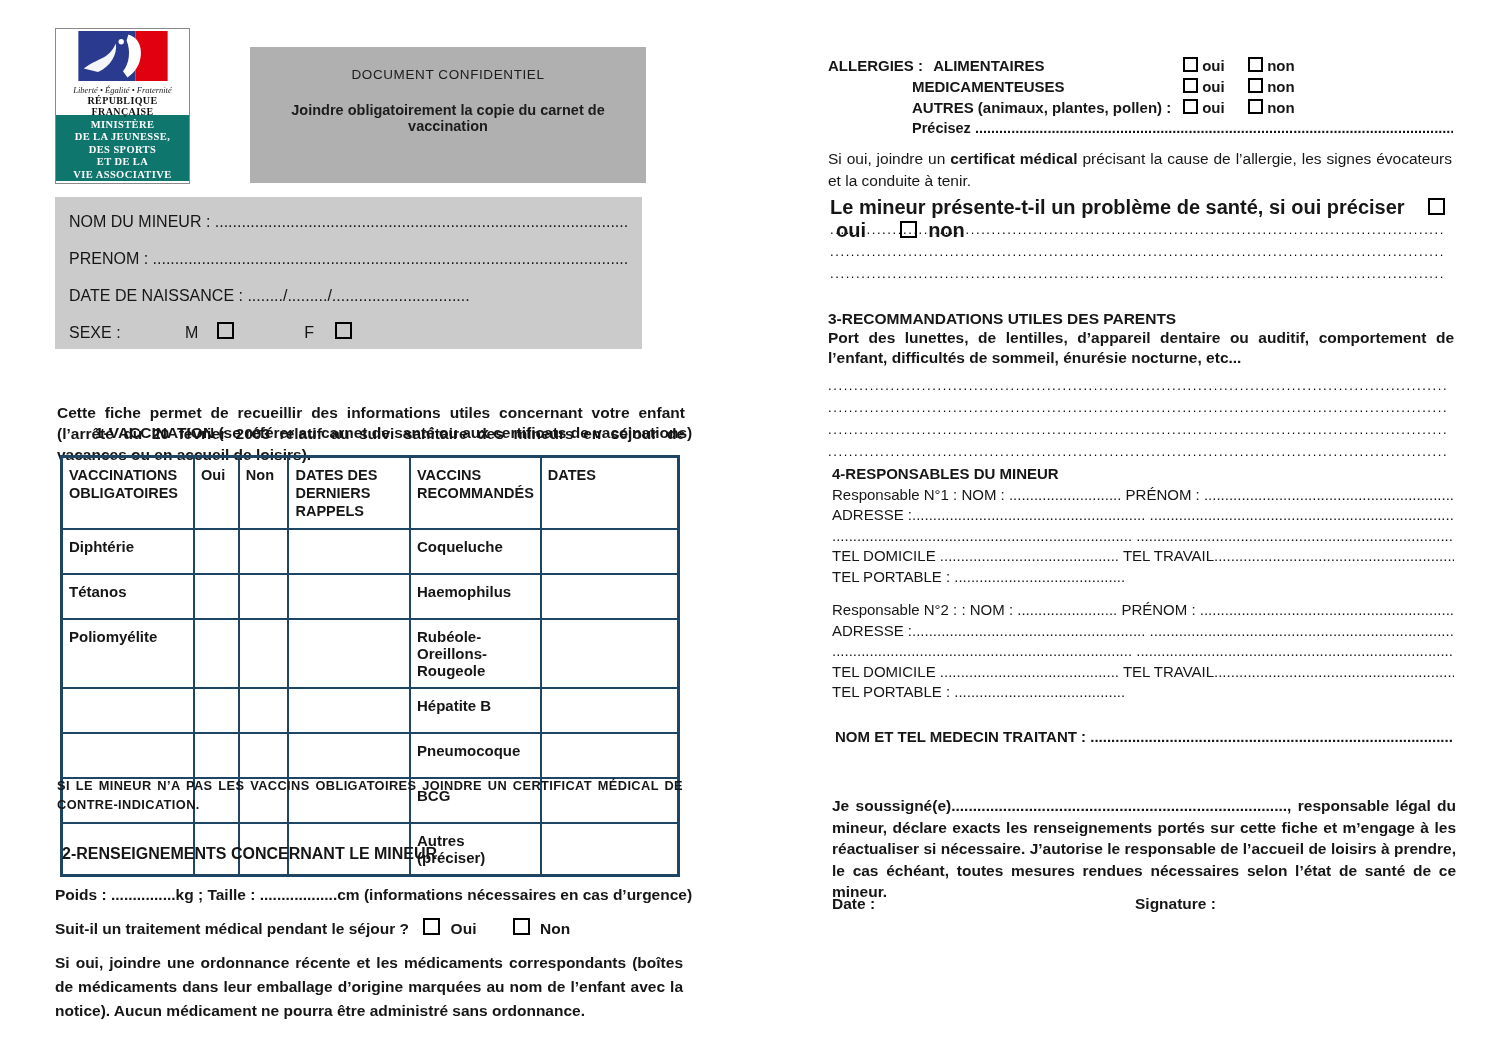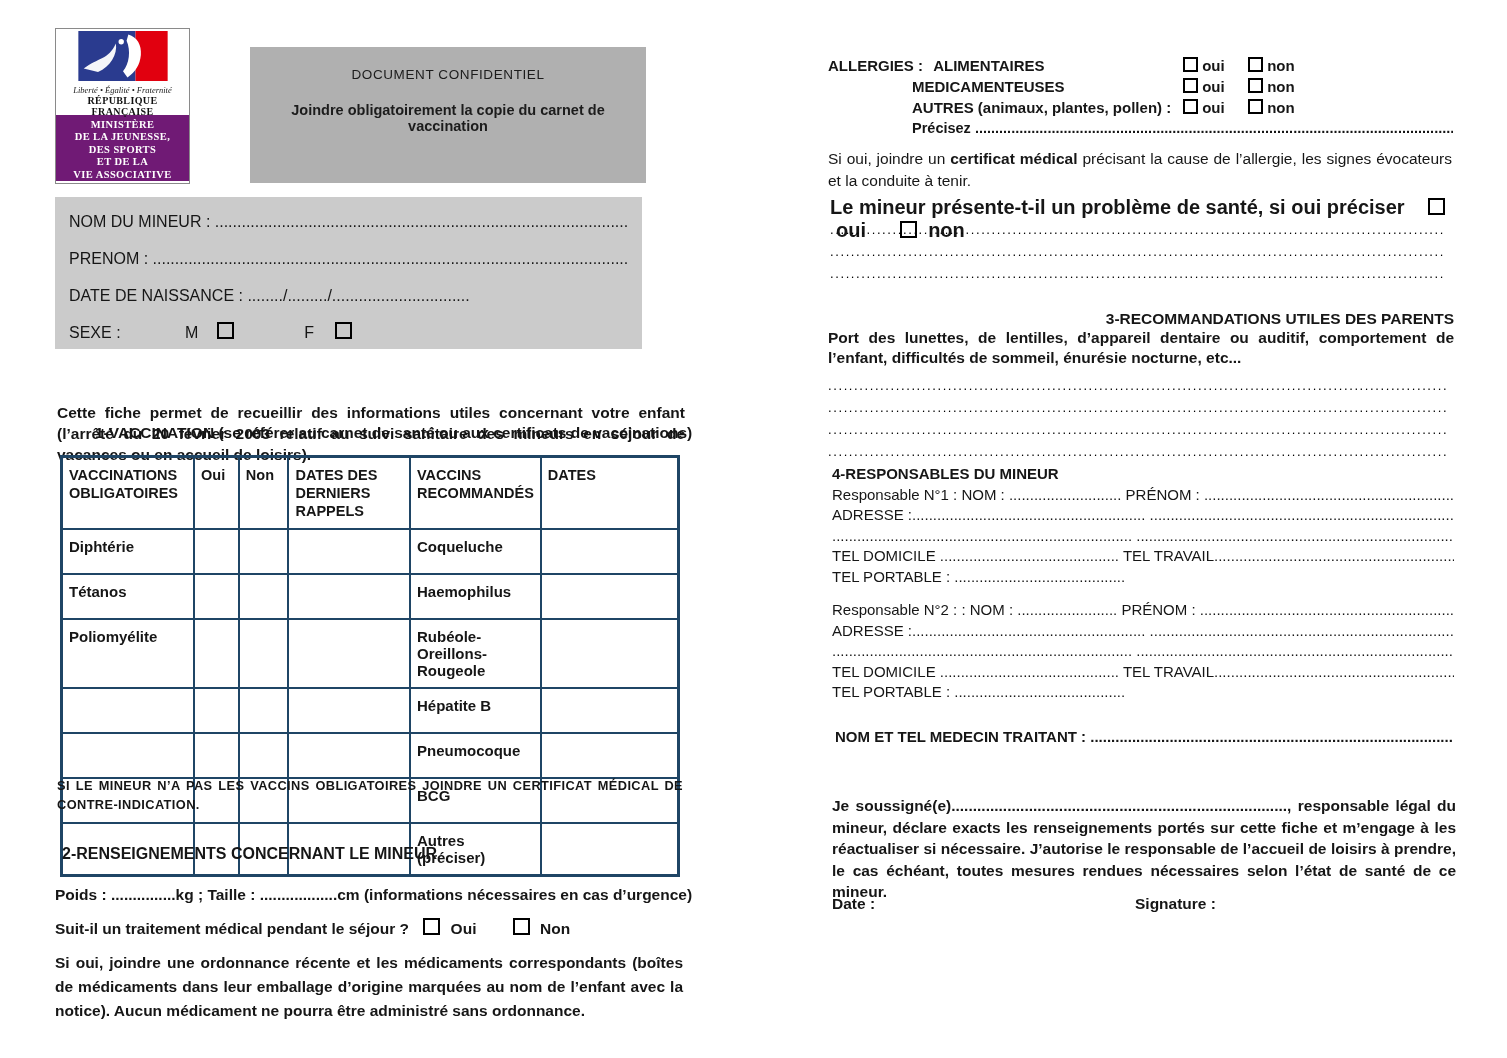--- a/index.html
+++ b/index.html
@@ -8,21 +8,21 @@
   .abs{position:absolute;}
   .b{font-weight:bold;}
   .just{text-align:justify;}
   .clip{white-space:nowrap;overflow:hidden;}
 
   
   #logo{left:55px;top:28px;width:133px;height:154px;border:1px solid #8a8a8a;background:#fff;}
   #logo-top{height:84px;text-align:center;padding-top:2px;}
   #logo-motto{font-family:"Liberation Serif",serif;font-style:italic;font-size:8.5px;line-height:10px;color:#222;}
   #logo-rep{font-family:"Liberation Serif",serif;font-weight:bold;font-size:10px;letter-spacing:.4px;color:#111;}
-  #logo-blue{height:62px;background:#701a75;color:#fff;text-align:center;padding-top:4px;}
+  #logo-blue{height:62px;background:#0f766e;color:#fff;text-align:center;padding-top:4px;}
   #logo-blue div{font-family:"Liberation Serif",serif;font-size:10.5px;line-height:12.4px;letter-spacing:.4px;font-weight:bold;}
 
   
   #hdr{left:250px;top:47px;width:396px;height:136px;background:#b0b0b0;text-align:center;color:#1c1c1c;}
   #hdr-title{font-size:22px;padding-top:14px;letter-spacing:.5px;}
   #hdr-sub{font-size:13.5px;letter-spacing:.6px;padding-top:20px;}
   #hdr-note{font-size:14.5px;font-weight:bold;padding-top:20px;}
 
   
   #idbox{left:55px;top:197px;width:587px;height:152px;background:#cbcbcb;padding:13px 14px;box-sizing:border-box;font-size:16px;}
@@ -52,21 +52,21 @@
   .al-ouinon{position:absolute;top:0;}
   .al-oui{left:355px;} .al-non{left:420px;}
   .indent{margin-left:84px;}
   #precisez{font-size:14.5px;height:20px;}
 
   #certif{left:828px;top:148px;width:624px;font-size:15.5px;line-height:22px;}
   #sante{left:830px;top:196px;width:624px;font-size:20px;}
   .dotline{height:22px;font-size:13px;letter-spacing:1.6px;color:#000;}
   #sante-dots{left:830px;top:222px;width:615px;}
   #sec3{left:828px;top:310px;width:626px;}
-  #sec3-title{font-size:15.5px;text-align:right;}
+  #sec3-title{font-size:15.5px;}
   #sec3-body{font-size:15.5px;line-height:20px;}
   #sec3-dots{margin-top:10px;width:618px;}
 
   #sec4{left:832px;top:464px;width:622px;font-size:15px;}
   #sec4 .line{height:20.5px;line-height:20.5px;}
   .gap12{height:13px;}
   #medecin{left:835px;top:728px;width:618px;font-size:15px;}
   #engage{left:832px;top:795px;width:624px;font-size:15.5px;line-height:21.5px;}
   #datesig{left:832px;top:895px;width:624px;font-size:15.5px;position:absolute;}
   #sig-label{position:absolute;left:303px;top:0;}

